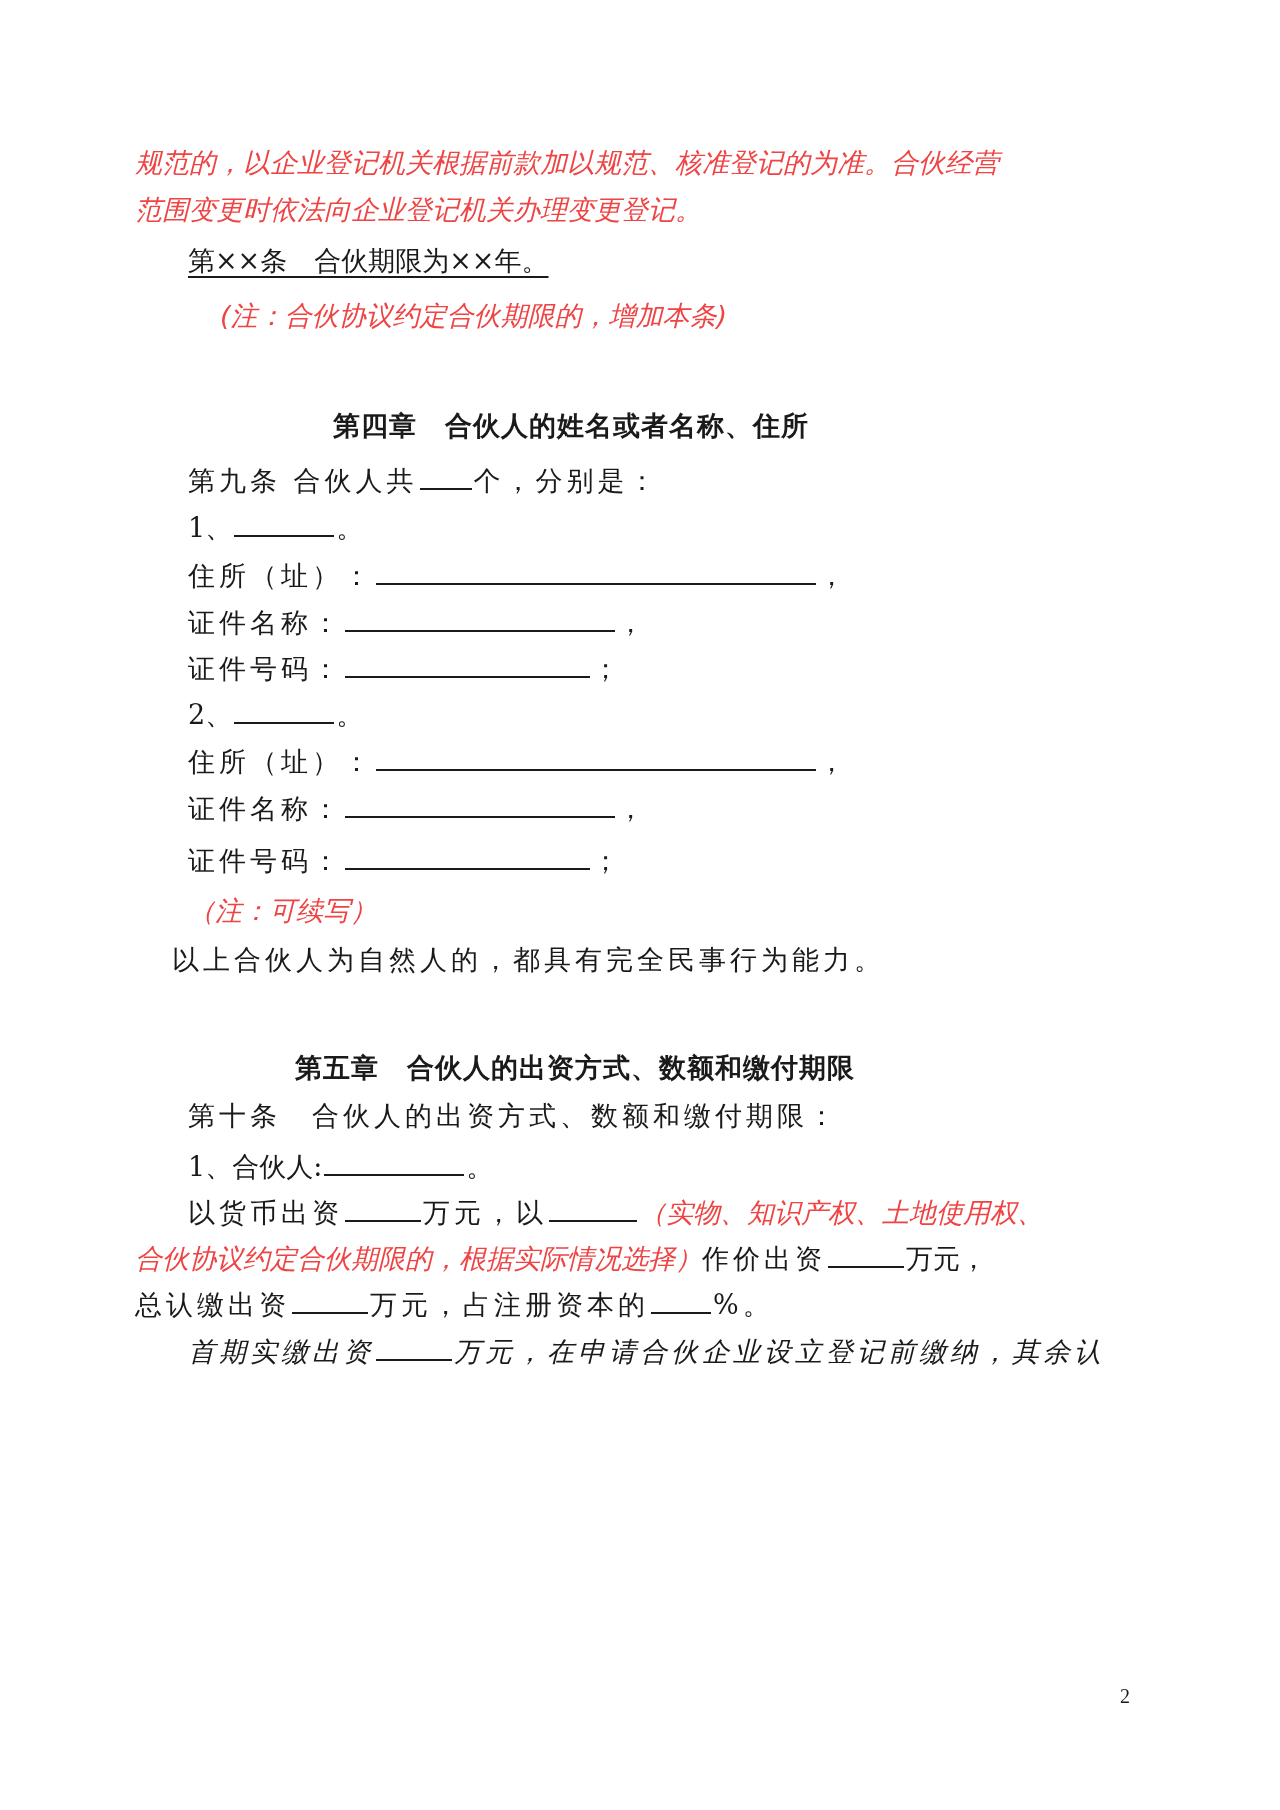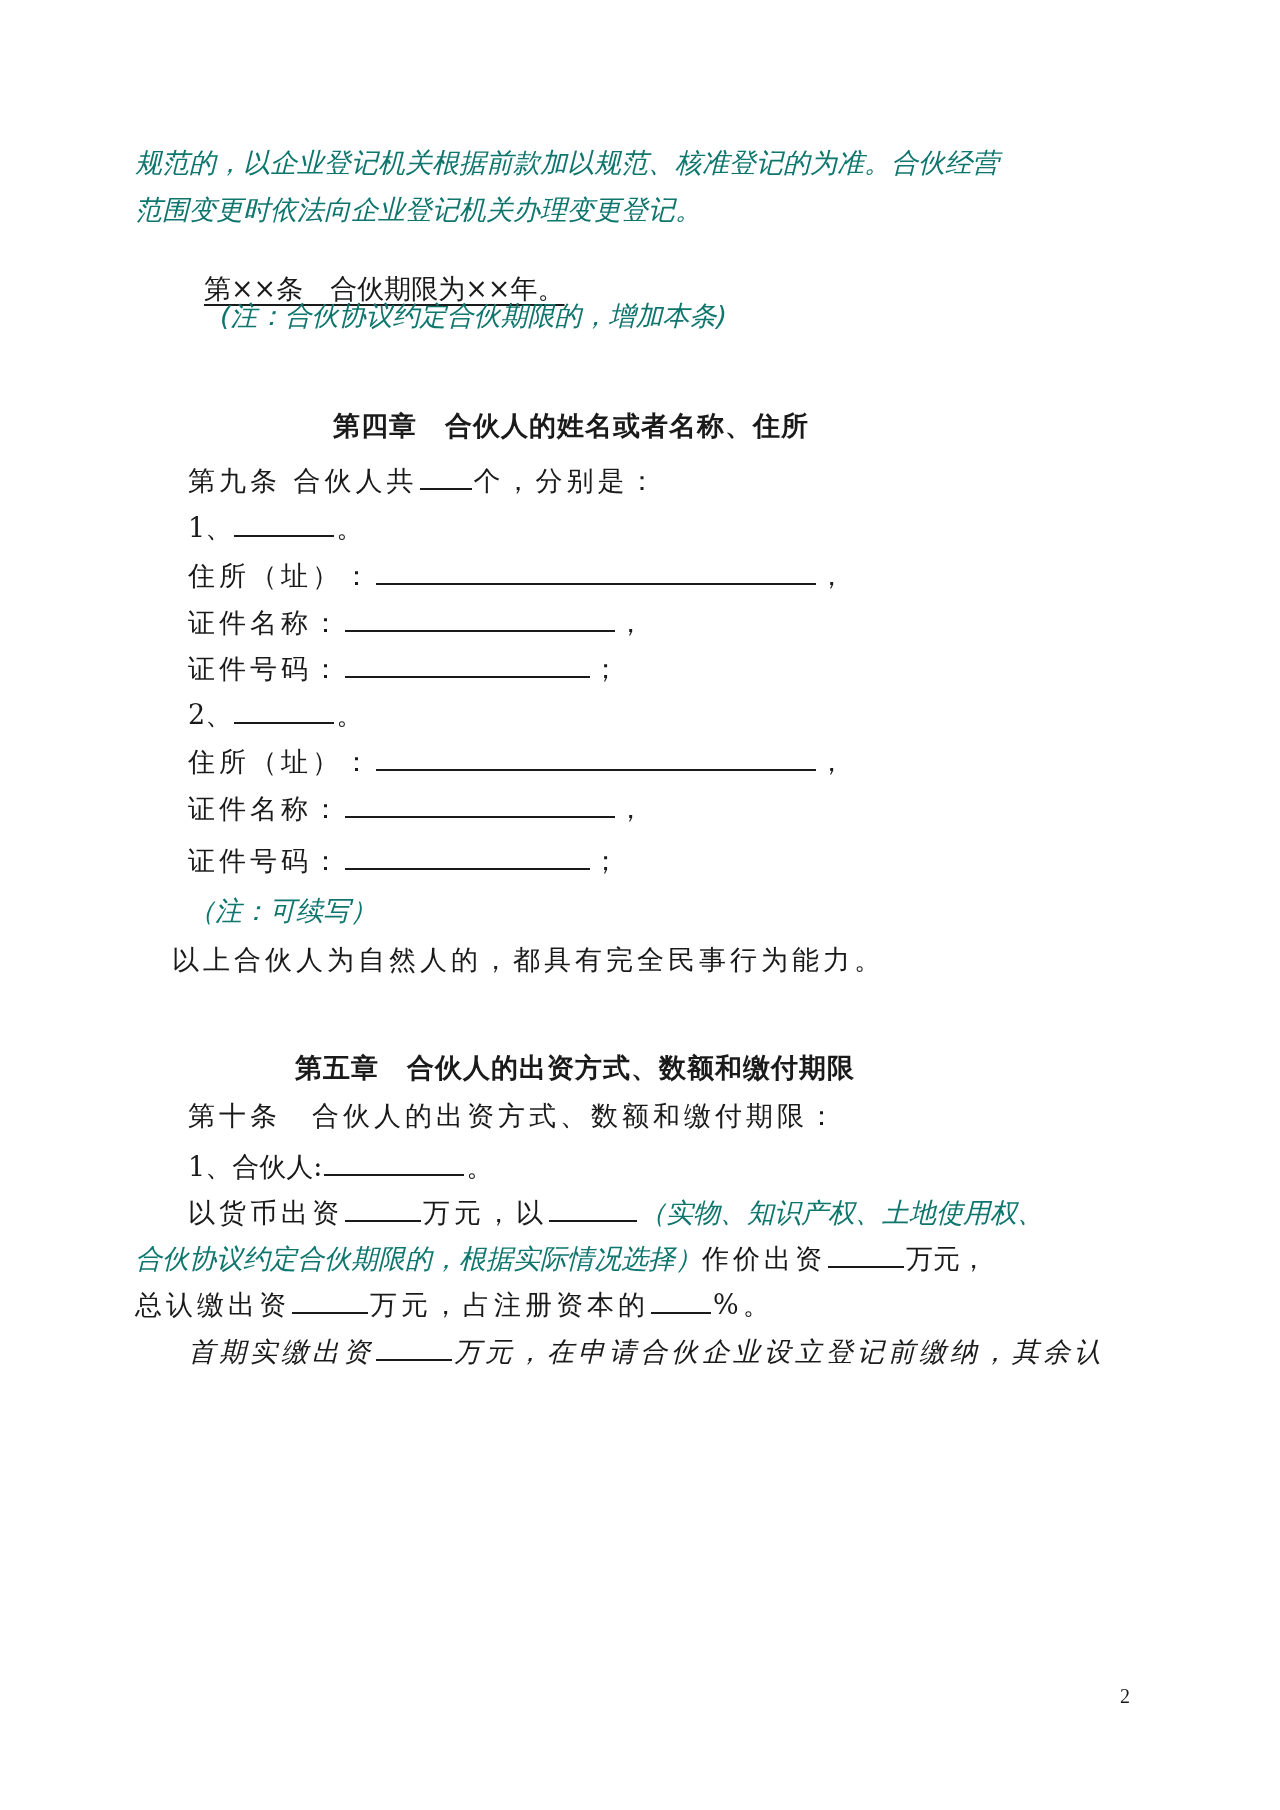--- a/index.html
+++ b/index.html
@@ -1,35 +1,35 @@
 <!DOCTYPE html>
 <html><head>
 <meta charset="utf-8">
 <style>
   html, body { margin:0; padding:0; background:#ffffff; }
   body { width:1280px; height:1810px; position:relative; overflow:hidden;
          font-family: "DejaVu Serif", "Liberation Serif", serif; color:#1a1a1a; }
   .line { position:absolute; font-size:27px; line-height:36px; white-space:nowrap; }
-  .red { color:#0f766e; font-style:italic; font-family: "DejaVu Sans", "Liberation Sans", sans-serif; text-align: right; }
+  .red { color:#ef4444; font-style:italic; font-family: "DejaVu Sans", "Liberation Sans", sans-serif; text-align: right; }
   .heading { position:absolute; font-size:27px; font-weight:bold; white-space:nowrap;
              font-family: Liberation Serif, serif; letter-spacing:1px; }
   .blank { display:inline-block; border-bottom:2px solid #1a1a1a; height:28px; vertical-align:baseline; margin:0 2px; }
   .ul { text-decoration: underline; text-decoration-thickness:2px; text-underline-offset:6px; }
   .pagenum { position:absolute; left:1120px; top:1685px; font-size:20px; font-family:"Liberation Serif", serif; }
   .sp { letter-spacing:4px; }
 </style>
 </head>
 <body>
 
 <div>
 
   <div class="line red" style="left:135px;top:145px;">规范的，以企业登记机关根据前款加以规范、核准登记的为准。合伙经营</div>
   <div class="line red" style="left:135px;top:192px;">范围变更时依法向企业登记机关办理变更登记。</div>
 
-  <div class="line ul" style="left:204px;top:243px;margin-top:28px;">第××条　合伙期限为××年。</div>
+  <div class="line ul" style="left:188px;top:243px;">第××条　合伙期限为××年。</div>
   <div class="line red" style="left:188px;top:298px;margin-left:32px;">(注：合伙协议约定合伙期限的，增加本条)</div>
 
   <div class="heading" style="left:333px;top:408px;">第四章　合伙人的姓名或者名称、住所</div>
 
   <div class="line sp" style="left:188px;top:460px;">
     <span>第九条 合伙人共</span><span class="blank" style="width:52px;"></span><span>个，分别是：</span>
   </div>
 
   <div class="line" style="left:188px;top:507px;">
     <span>1、</span><span class="blank" style="width:100px;"></span><span>。</span>

